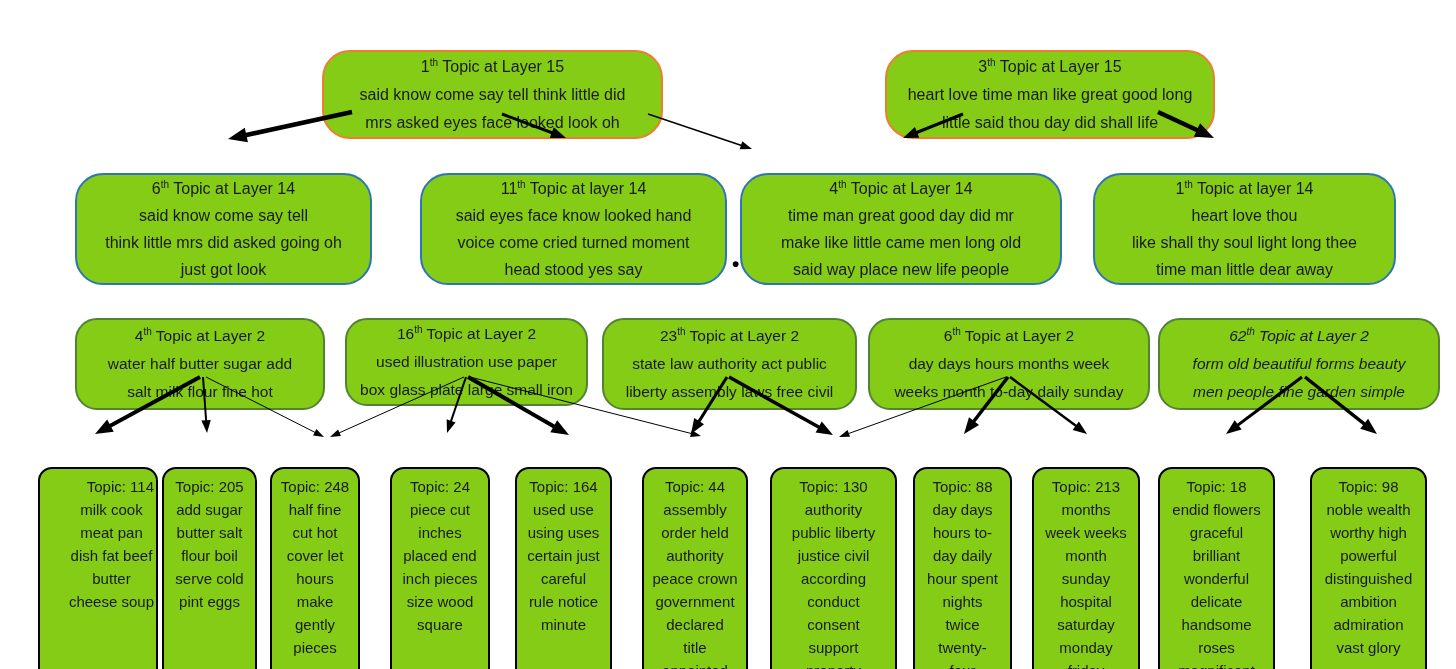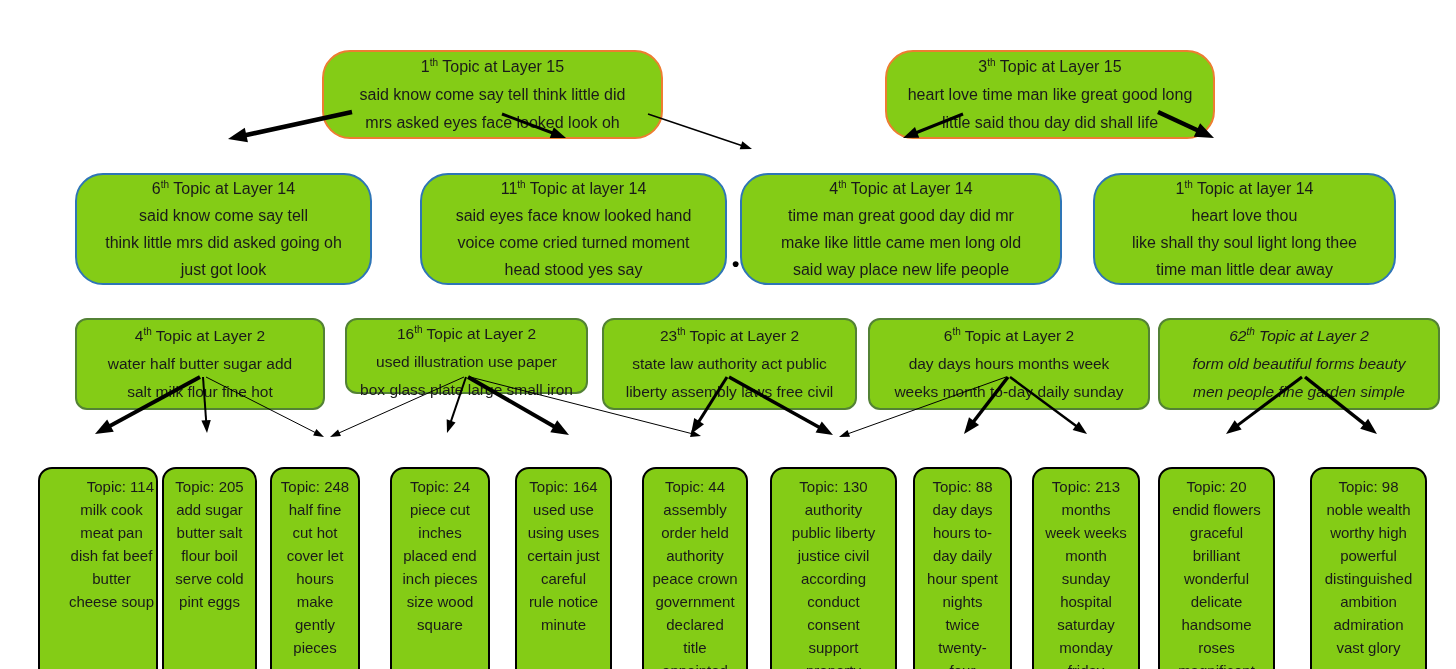--- a/index.html
+++ b/index.html
@@ -10,21 +10,21 @@
   #edges { position:absolute; left:0; top:0; z-index:3; pointer-events:none; }
   .node {
     position:absolute; z-index:2; background:#84cc16; box-sizing:border-box;
     display:flex; flex-direction:column; align-items:center; justify-content:center;
     text-align:center;
     margin-top:32px;
   }
   .node .body { white-space:pre-line; }
   .orange { border:2px solid #ED7D31; border-radius:28px; font-size:16px; line-height:28px; }
   .blue   { border:2px solid #2E75B6; border-radius:28px; font-size:16px; line-height:27px; }
-  .green  { border:2px solid #538235; border-radius:12px; font-size:15.5px; line-height:28px; }
+  .green  { border:2px solid #538235; border-radius:22px; font-size:15.5px; line-height:28px; }
   .leaf   { border:2.5px solid #000000; border-radius:14px; font-size:15px; line-height:23px;
             justify-content:flex-start; padding:6px 2px 0 2px; }
   .sup { font-size:10px; line-height:0; vertical-align:super; }
   #dots {
     position:absolute; left:628px; top:252px; width:200px; z-index:2;
     text-align:center; font-size:21px; font-weight:bold; letter-spacing:2px; color:#000;
   }
 </style>
 </head>
 <body>
@@ -107,21 +107,21 @@
     <div class="body">heart love thou
 like shall thy soul light long thee
 time man little dear away</div>
   </div>
 
   <div class="node green" style="left: 75px; top: 286px; width: 250px; height: 92px;">
     <div class="title"><span>4</span><sup class="sup">th</sup><span> Topic at Layer 2</span></div>
     <div class="body">water half butter sugar add
 salt milk flour fine hot</div>
   </div>
-  <div class="node green" style="left: 345px; top: 286px; width: 243px; height: 76px; justify-content: space-between;">
+  <div class="node green" style="left: 345px; top: 286px; width: 243px; height: 88px;">
     <div class="title"><span>16</span><sup class="sup">th</sup><span> Topic at Layer 2</span></div>
     <div class="body">used illustration use paper
 box glass plate large small iron</div>
   </div>
   <div class="node green" style="left: 602px; top: 286px; width: 255px; height: 92px;">
     <div class="title"><span>23</span><sup class="sup">th</sup><span> Topic at Layer 2</span></div>
     <div class="body">state law authority act public
 liberty assembly laws free civil</div>
   </div>
   <div class="node green" style="left: 868px; top: 286px; width: 282px; height: 92px;">
@@ -217,21 +217,21 @@
     <div class="body">months
 week weeks
 month
 sunday
 hospital
 saturday
 monday
 friday</div>
   </div>
   <div class="node leaf" style="left: 1158px; top: 435px; width: 117px; height: 222px;">
-    <div class="title">Topic: 20</div>
+    <div class="title">Topic: 18</div>
     <div class="body">endid flowers
 graceful
 brilliant
 wonderful
 delicate
 handsome
 roses
 magnificent</div>
   </div>
   <div class="node leaf" style="left: 1310px; top: 435px; width: 117px; height: 222px;">

